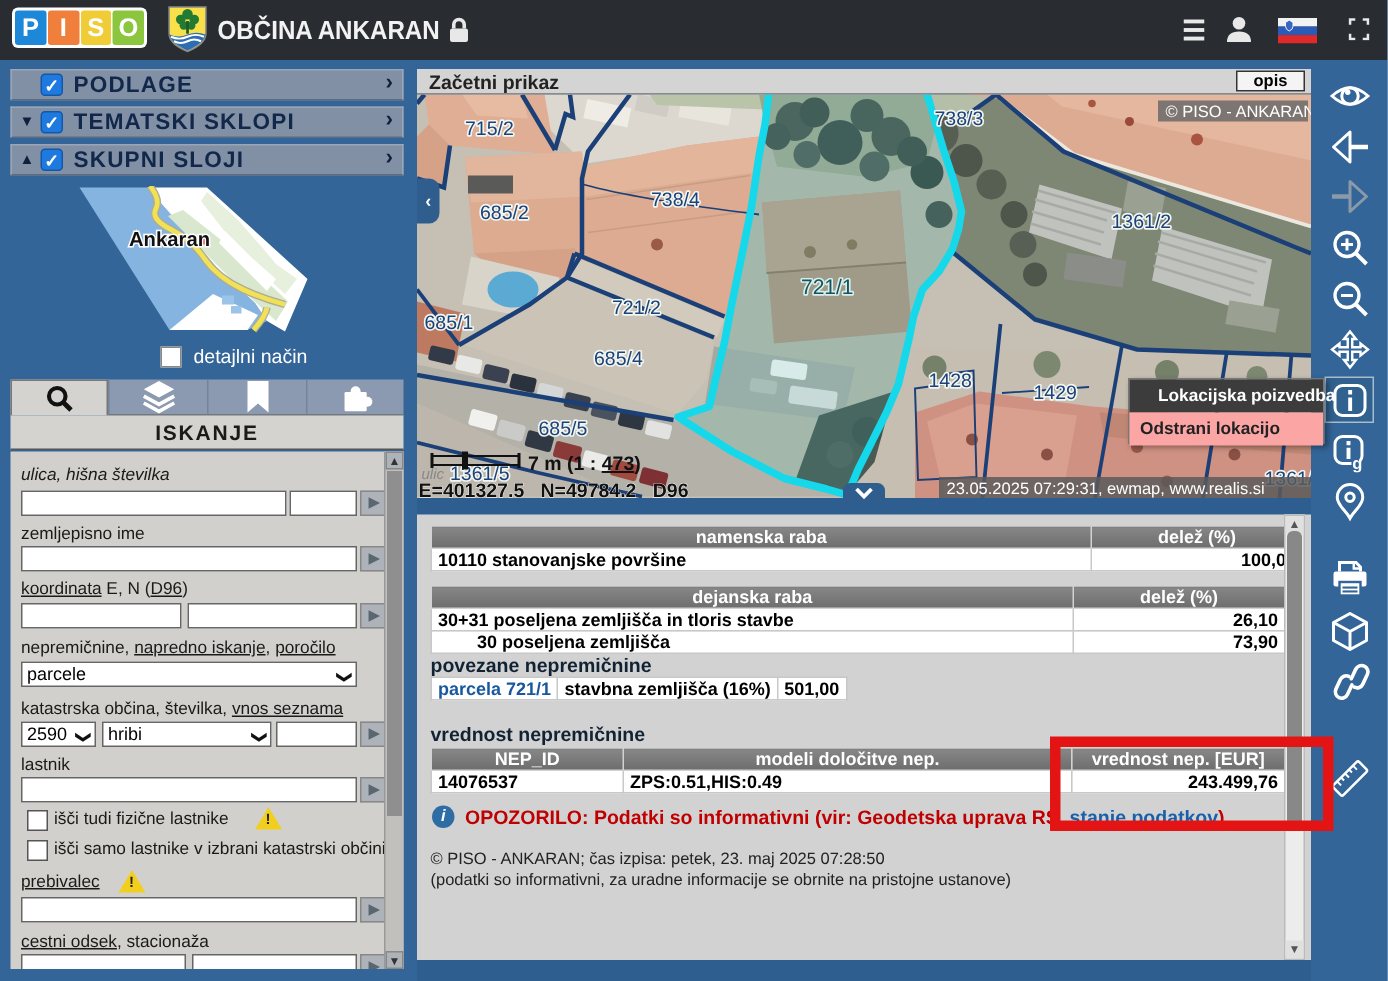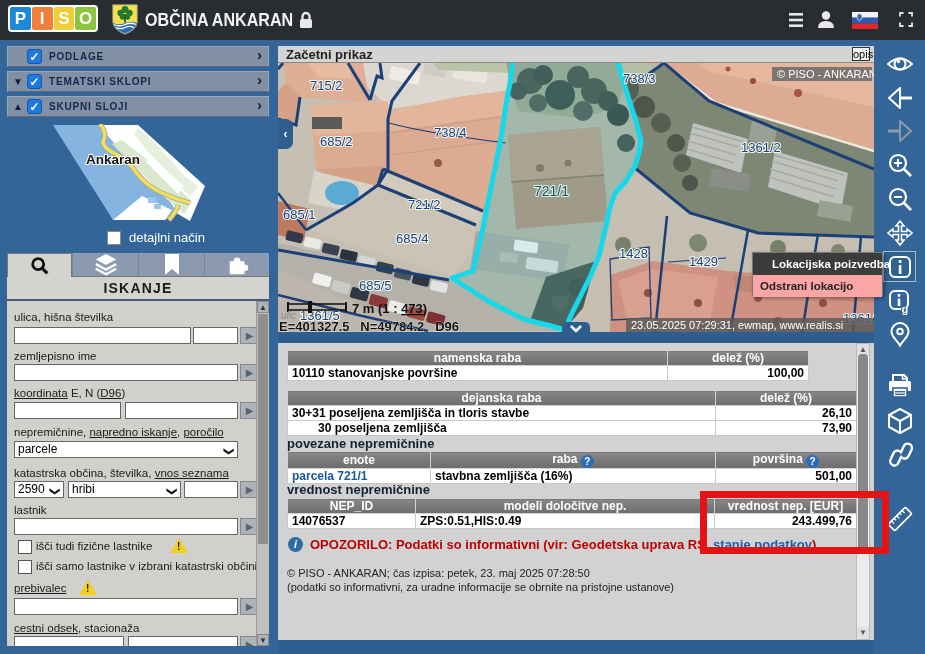--- a/index.html
+++ b/index.html
@@ -12,21 +12,21 @@
 #logo .cell { width:21px; height:23px; display:flex; align-items:center; justify-content:center; color:#fff; font-weight:bold; font-size:17px; border-radius:2px; }
 #coat { position:absolute; left:112px; top:4px; }
 #htitle { position:absolute; left:145px; top:10px; color:#f2f2f2; font-size:17.5px; font-weight:bold; transform:scaleX(0.92); transform-origin:left center; white-space:nowrap; }
 .hicon { position:absolute; top:8px; color:#e8e8e8; }
 
 
 #sidebar { position:absolute; left:0; top:40px; width:278px; height:614px; background:#336598; }
 .panelhdr { position:absolute; left:7px; width:262px; height:21px; background:#8290a6; border:1px solid #9aa6b8; border-bottom-color:#5c6b80; display:flex; align-items:center; }
 .panelhdr .tri { width:13px; margin-left:5px; font-size:10px; color:#10203c; }
 .panelhdr .cb { width:15px; height:15px; background:#1f7ae0; border:1px solid #1258a8; border-radius:3px; margin-left:1px; color:#fff; font-size:12px; font-weight:bold; text-align:center; line-height:14px; }
-.panelhdr .lbl { margin-left:7px; font-size:10px; font-weight:bold; color:#11284a; letter-spacing:0.8px; }
+.panelhdr .lbl { margin-left:7px; font-size:15px; font-weight:bold; color:#11284a; letter-spacing:0.8px; }
 .panelhdr .chev { position:absolute; right:6px; top:-1px; font-size:15px; font-weight:bold; color:#10203c; }
 
 #detline { position:absolute; left:107px; top:190px; display:flex; align-items:center; }
 #detline .cb2 { width:14px; height:14px; background:#fff; border:1px solid #888; }
 #detline span { color:#fff; font-size:13px; margin-left:8px; }
 
 #tabwrap { position:absolute; left:7px; top:213px; width:262px; height:401px; }
 .tab { position:absolute; top:0; height:24px; width:65px; }
 #tabbar { position:absolute; left:0; top:0; width:262px; height:24px; }
 #iskanje { position:absolute; left:0; top:24px; width:262px; height:23px; background:#d5d3cf; text-align:center; font-weight:bold; font-size:14px; color:#1a1a1a; line-height:23px; letter-spacing:1.2px; border-bottom:1px solid #555; }
@@ -38,21 +38,21 @@
 .fsel:after { content:"❯"; position:absolute; right:4px; top:2px; transform:rotate(90deg); font-size:10px; font-weight:bold; color:#111; }
 .fcb { position:absolute; width:14px; height:14px; background:#fff; border:1px solid #555; }
 .warn { position:absolute; width:0; height:0; border-left:9px solid transparent; border-right:9px solid transparent; border-bottom:15px solid #f2cf1d; }
 .warn:after { content:"!"; position:absolute; left:-2px; top:3px; font-size:10px; font-weight:bold; color:#222; }
 #formscroll { position:absolute; right:0; top:48px; width:13px; height:345px; background:#c2c0bc; border-left:1px solid #999; }
 
 
 #center { position:absolute; left:278px; top:40px; width:596px; height:614px; }
 #maptitle { position:absolute; left:0; top:6px; width:596px; height:17px; background:#d4d4d4; border-bottom:1px solid #8a8a8a; }
 #maptitle .t { position:absolute; left:8px; top:1px; font-size:13px; font-weight:bold; color:#222; }
-#opisbtn { position:absolute; right:4px; top:1px; width:18px; height:14px; background:#f4f4f4; border:1px solid #333; font-size:11px; font-weight:normal; text-align:center; line-height:12px; }
+#opisbtn { position:absolute; right:4px; top:1px; width:46px; height:14px; background:#f4f4f4; border:1px solid #333; font-size:11px; font-weight:bold; text-align:center; line-height:12px; }
 #mapwrap { position:absolute; left:0; top:23px; width:596px; height:269px; overflow:hidden; }
 #bluediv { position:absolute; left:0; top:292px; width:596px; height:11px; background:#2d5e8f; }
 #datapanel { position:absolute; left:0; top:303px; width:596px; height:297px; background:#d2d2d2; }
 #bottomstrip { position:absolute; left:0; top:600px; width:596px; height:14px; background:#2d5e8f; }
 
 table.dt { border-collapse:collapse; position:absolute; left:9px; font-size:12px; }
 table.dt th { background:linear-gradient(#878787,#6d6d6d); color:#fff; font-weight:bold; border:1px solid #d2d2d2; padding:0 4px; height:13px; font-size:12px; }
 table.dt td { background:#fff; color:#000; font-weight:bold; border:1px solid #c8c8c8; padding:0 4px; height:13px; font-size:12px; }
 .qm { display:inline-block; width:13px; height:13px; border-radius:50%; background:#2a6db8; color:#fff; font-size:10px; font-weight:bold; text-align:center; line-height:13px; vertical-align:-2px; }
 .dlabel { position:absolute; left:9px; font-size:13px; font-weight:bold; color:#123; }
@@ -179,21 +179,21 @@
           <svg width="26" height="24" viewBox="0 0 26 26" style="margin:0 20px;">
               <rect x="4" y="9" width="16" height="14" rx="1" fill="#fff"></rect>
               <circle cx="12" cy="8.5" r="3.6" fill="#fff"></circle>
               <circle cx="20.5" cy="16" r="3.6" fill="#fff"></circle>
             </svg>
         </div>
       </div>
       <div id="iskanje">ISKANJE</div>
       <div id="form">
 
-        <div class="flabel" style="top:10px;">ulica, hišna številka</div>
+        <div class="flabel" style="top:10px;font-style:italic;">ulica, hišna številka</div>
         <div class="finput" style="left:7px; top:26px; width:177px;"></div>
         <div class="finput" style="left:186px; top:26px; width:45px;"></div>
         <div class="fbtn" style="left:233px; top:26px;">▶</div>
 
         <div class="flabel" style="top:49px;">zemljepisno ime</div>
         <div class="finput" style="left:7px; top:63px; width:224px;"></div>
         <div class="fbtn" style="left:233px; top:63px;">▶</div>
 
         <div class="flabel" style="top:86px;"><u>koordinata</u> E, N (<u>D96</u>)</div>
         <div class="finput" style="left:7px; top:101px; width:107px;"></div>
@@ -445,21 +445,21 @@
     </div>
     <div id="bluediv"></div>
     <div style="position:absolute; left:284px; top:282px; width:28px; height:14px; background:#2f5e8e; border-radius:5px 5px 0 0; z-index:5;"><svg width="28" height="14" viewBox="0 0 28 14">
           <path d="M9 4 L14 9 L19 4" stroke="#fff" stroke-width="2.5" fill="none"></path>
         </svg></div>
     <div id="datapanel">
 
       <table class="dt" style="top:7px;">
         <tbody>
             <tr>
-              <th style="width:380px; text-align:center;">namenska raba</th>
+              <th style="width:440px; text-align:center;">namenska raba</th>
               <th style="width:141px; text-align:center;">delež (%)</th>
             </tr>
         <tr>
               <td style="text-align:left;">10110 stanovanjske površine</td>
               <td style="text-align:right;">100,00</td>
             </tr>
       </tbody>
         </table>
 
       <table class="dt" style="top:47px;">
@@ -475,25 +475,20 @@
         <tr>
               <td style="text-align:left;padding-left:30px;">30 poseljena zemljišča</td>
               <td style="text-align:right;">73,90</td>
             </tr>
       </tbody>
         </table>
       <div class="dlabel" style="top:93px;">povezane nepremičnine</div>
 
       <table class="dt" style="top:108px;">
         <tbody>
-            <tr>
-              <th style="width:143px; text-align:center;">enote</th>
-              <th style="width:285px; text-align:center;">raba <span class="qm">?</span></th>
-              <th style="width:141px; text-align:center;">površina <span class="qm">?</span></th>
-            </tr>
         <tr>
               <td style="color:#19589e;">parcela 721/1</td>
               <td>stavbna zemljišča (16%)</td>
               <td style="text-align:right;">501,00</td>
             </tr>
       </tbody>
         </table>
       <div class="dlabel" style="top:139px;">vrednost nepremičnine</div>
 
       <table class="dt" style="top:155px;">

